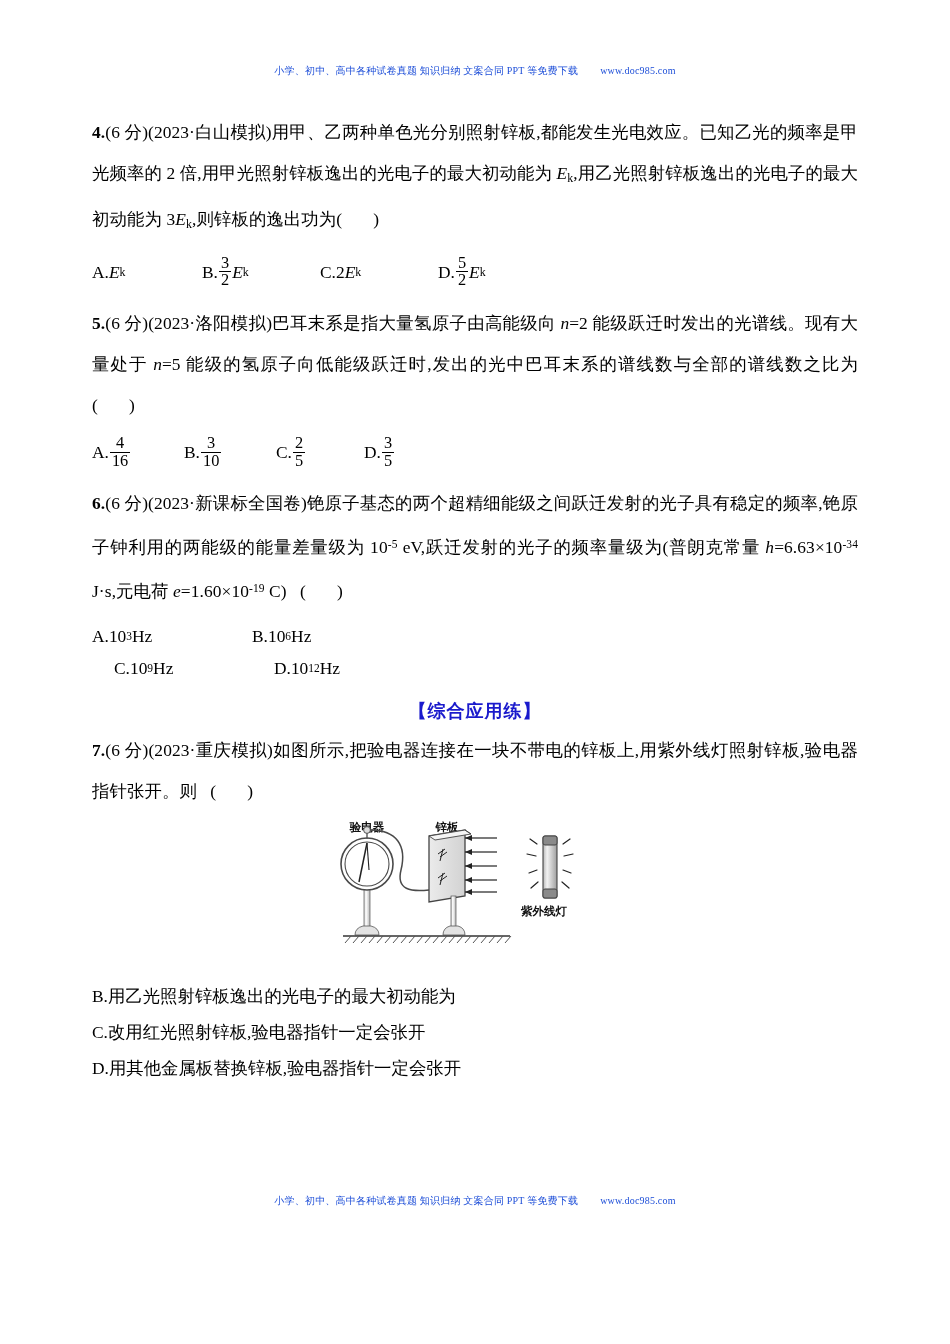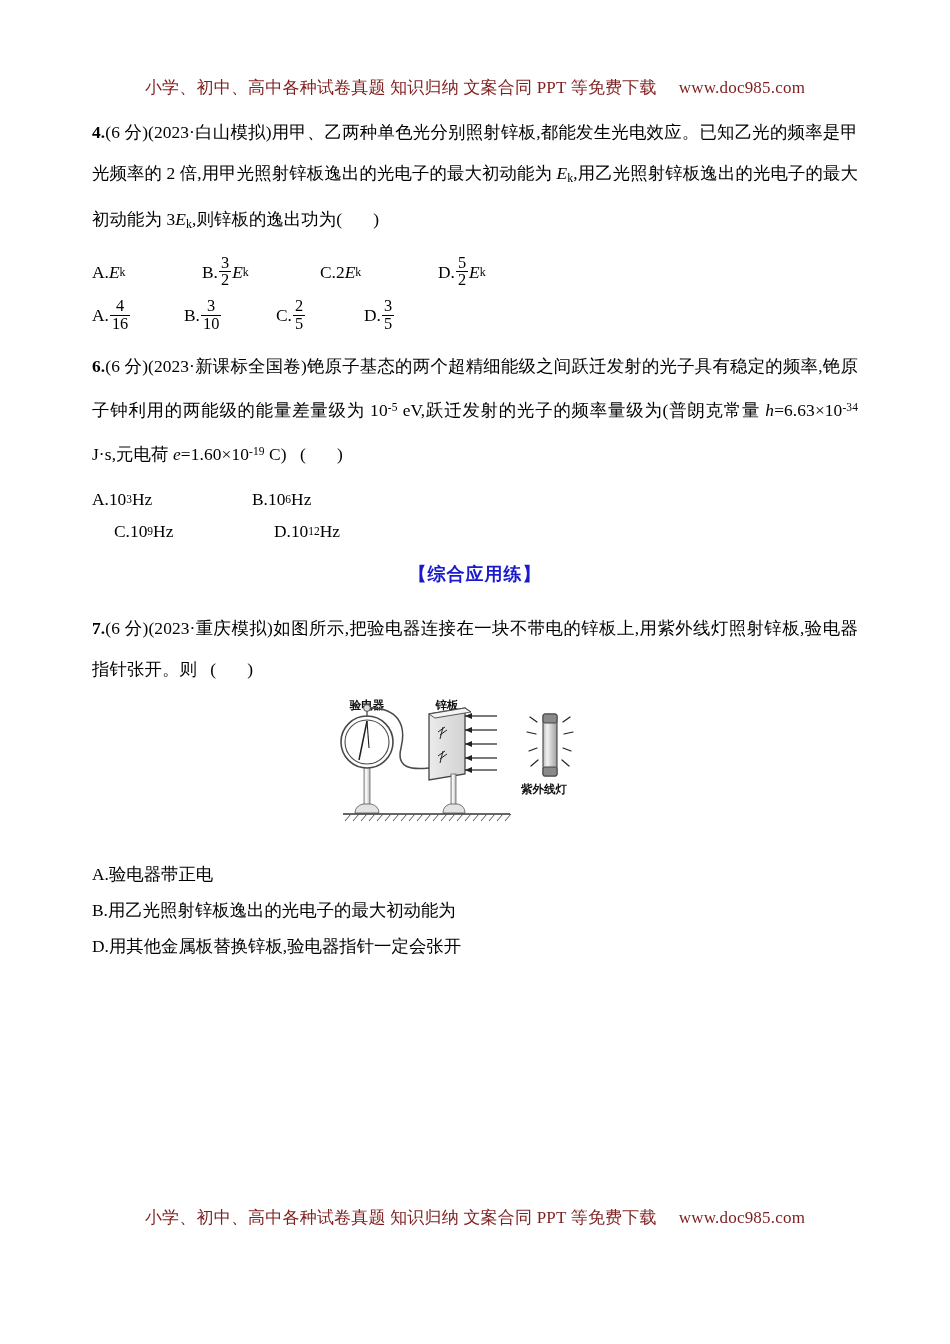--- a/index.html
+++ b/index.html
@@ -15,26 +15,25 @@
   }
   .page {
     position: relative;
     width: 950px;
     height: 1344px;
     padding: 0 92px;
   }
 
   .runhead, .runfoot {
     font-family: "Liberation Serif", "DejaVu Serif", serif;
-    font-size: 17px;
-    color: #7f1d1d;
+    font-size: 10px;
+    color: #1d4ed8;
     text-align: center;
     letter-spacing: 0.2px;
     white-space: nowrap;
-    margin-top: 12px;
   }
   .runhead { position: absolute; left: 0; right: 0; top: 64px; }
   .runfoot { position: absolute; left: 0; right: 0; top: 1194px; }
   .runfoot .url, .runhead .url { margin-left: 22px; }
 
   .body-col {
     position: absolute;
     left: 92px;
     top: 112px;
     width: 766px;
@@ -76,21 +75,21 @@
   .frac .den { padding: 0 2px; border-top: 1.2px solid #000; }
 
   .opts-row2 { margin-top: 2px; margin-left: 22px; }
 
   .sec-head {
     text-align: center;
     color: #1a1acc;
     font-weight: 700;
     font-size: 18px;
     font-family: "Liberation Sans", sans-serif;
-    margin: 16px 0 22px 0;
+    margin: 16px 0 7px 0;
     letter-spacing: 1px;
   }
 
   .choice { font-size: 17.4px; line-height: 36px; }
 
   .figwrap { display: flex; justify-content: center; margin: 6px 0 10px 0; }
 </style>
 </head>
 <body>
 
@@ -131,20 +130,23 @@
         <span>D.</span>
           <span class="frac">
             <span class="num">5</span>
             <span class="den">2</span>
           </span>
           <em>E</em>
           <sub>k</sub>
       </span>
     </div>
 
+    <div class="q" style="margin-top:14px;">
+      <span class="lead">5.</span><span>(6 分)</span><span>(2023·洛阳模拟)</span><span>巴耳末系是指大量氢原子由高能级向 </span><em>n</em><span>=2 能级跃迁时发出的光谱线。现有大量处于 </span><em>n</em><span>=5 能级的氢原子向低能级跃迁时,发出的光中巴耳末系的谱线数与全部的谱线数之比为 (</span><span class="blank">&nbsp;&nbsp;&nbsp;</span><span>)</span>
+    </div>
 
     <div class="opts">
       <span class="opt" style="width:92px;">
         <span>A.</span>
           <span class="frac">
             <span class="num">4</span>
             <span class="den">16</span>
           </span>
       </span>
       <span class="opt" style="width:92px;">
@@ -302,22 +304,22 @@
             <line x1="140" y1="125" x2="146" y2="118"></line>
           <line x1="148" y1="125" x2="154" y2="118"></line>
             <line x1="156" y1="125" x2="162" y2="118"></line>
           <line x1="164" y1="125" x2="170" y2="118"></line>
             <line x1="172" y1="125" x2="178" y2="118"></line>
           <line x1="180" y1="125" x2="186" y2="118"></line>
         </g>
       </svg>
     </div>
 
-    <div class="choice">A.验电器带正电</div>
     <div class="choice">B.用乙光照射锌板逸出的光电子的最大初动能为</div>
+    <div class="choice">C.改用红光照射锌板,验电器指针一定会张开</div>
     <div class="choice">D.用其他金属板替换锌板,验电器指针一定会张开</div>
 
 
   </div>
 
   <div class="runfoot">
     <span>小学、初中、高中各种试卷真题  知识归纳  文案合同  PPT 等免费下载</span><span class="url">www.doc985.com</span>
   </div>
 
 </div>

